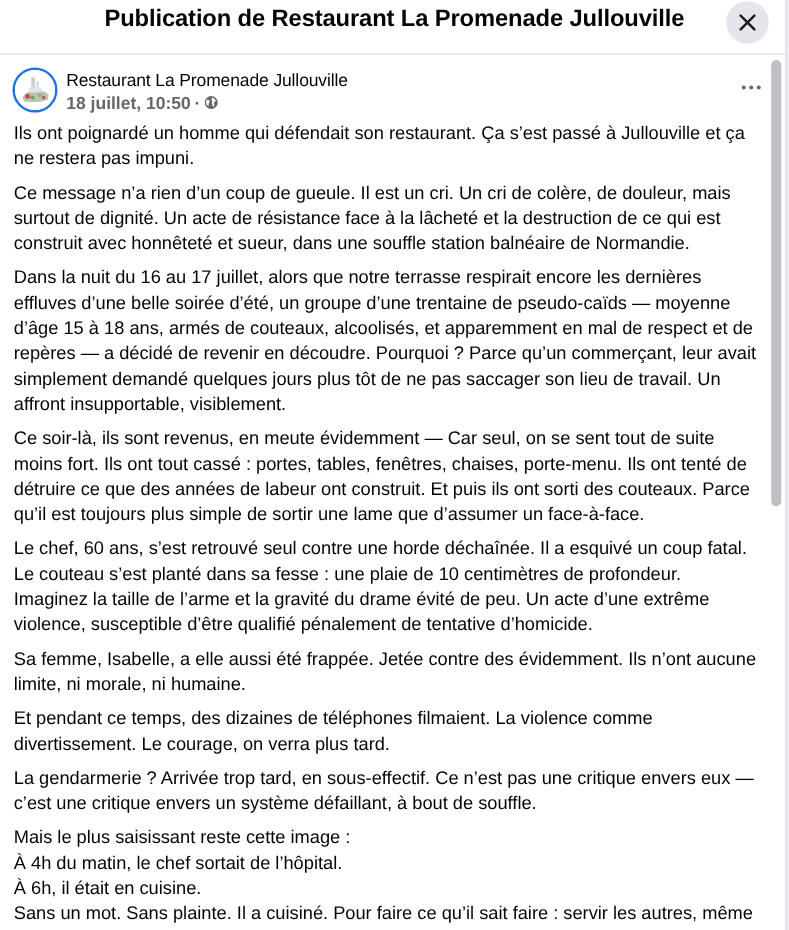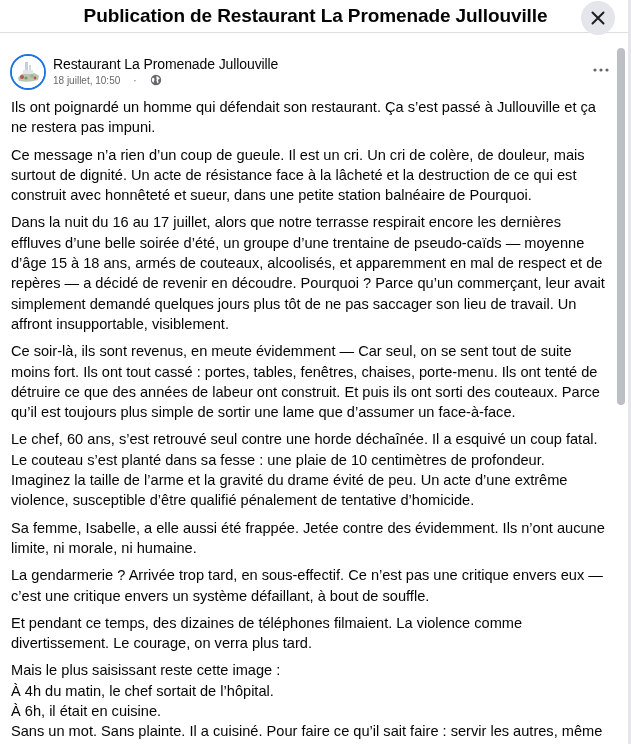--- a/index.html
+++ b/index.html
@@ -1,20 +1,20 @@
 <!DOCTYPE html>
 <html><head>
 <meta charset="utf-8">
 <style>
   * { box-sizing: border-box; margin: 0; padding: 0; }
   html, body { width: 631px; height: 744px; overflow: hidden; background: #ffffff; }
   body { font-family: "Liberation Sans", "DejaVu Sans", sans-serif; color: #050505; position: relative; }
 
   .dialog-header {
-    position: absolute; left: 0; top: 0; width: 631px; height: 33px;
+    position: absolute; left: 0; top: 0; width: 631px; height: 44px;
     border-bottom: 1px solid #dcdee1; background: #fff;
   }
   .dialog-title {
     position: absolute; left: 0; right: 0; top: 5px;
     text-align: center; font-size: 19px; font-weight: bold; color: #050505;
     letter-spacing: -0.1px;
   }
   .close-button {
     position: absolute; left: 581px; top: 1px; width: 34px; height: 34px;
     border-radius: 50%; background: #e4e6eb; display: flex; align-items: center; justify-content: center;
@@ -31,22 +31,22 @@
   .post-header { position: absolute; left: 0; top: 44px; width: 615px; height: 54px; }
   .avatar {
     position: absolute; left: 10px; top: 10px; width: 36px; height: 36px; border-radius: 50%;
     border: 2px solid #1b74e4; background: #ffffff; overflow: hidden;
   }
   .author-name {
     position: absolute; left: 53px; top: 12px; font-size: 14px; font-weight: normal; color: #050505;
     letter-spacing: -0.1px;
   }
   .post-meta {
-    position: absolute; left: 53px; top: 30px; font-size: 10px; color: #65676b;
-    display: flex; align-items: center; gap: 13px;
+    position: absolute; left: 53px; top: 30px; font-size: 14px; color: #65676b;
+    display: flex; align-items: center; gap: 3px; font-weight: bold;
   }
   .more-button {
     position: absolute; left: 588px; top: 17px; width: 26px; height: 18px;
     display: flex; align-items: center; justify-content: center; cursor: pointer;
   }
 
   .post-body {
     position: absolute; left: 11px; top: 97px; width: 602px;
     font-size: 14.6px; line-height: 20.3px; color: #050505;
   }
@@ -92,27 +92,27 @@
     <svg width="16" height="4" viewBox="0 0 16 4">
       <circle cx="2" cy="2" r="1.6" fill="#65676b"></circle>
       <circle cx="8" cy="2" r="1.6" fill="#65676b"></circle>
       <circle cx="14" cy="2" r="1.6" fill="#65676b"></circle>
     </svg>
   </div>
 </div>
 
 <div class="post-body">
   <p>Ils ont poignardé un homme qui défendait son restaurant. Ça s’est passé à Jullouville et ça ne restera pas impuni.</p>
-  <p>Ce message n’a rien d’un coup de gueule. Il est un cri. Un cri de colère, de douleur, mais surtout de dignité. Un acte de résistance face à la lâcheté et la destruction de ce qui est construit avec honnêteté et sueur, dans une petite station balnéaire de Pourquoi.</p>
+  <p>Ce message n’a rien d’un coup de gueule. Il est un cri. Un cri de colère, de douleur, mais surtout de dignité. Un acte de résistance face à la lâcheté et la destruction de ce qui est construit avec honnêteté et sueur, dans une souffle station balnéaire de Normandie.</p>
   <p>Dans la nuit du 16 au 17 juillet, alors que notre terrasse respirait encore les dernières effluves d’une belle soirée d’été, un groupe d’une trentaine de pseudo-caïds — moyenne d’âge 15 à 18 ans, armés de couteaux, alcoolisés, et apparemment en mal de respect et de repères — a décidé de revenir en découdre. Pourquoi ? Parce qu’un commerçant, leur avait simplement demandé quelques jours plus tôt de ne pas saccager son lieu de travail. Un affront insupportable, visiblement.</p>
   <p>Ce soir-là, ils sont revenus, en meute évidemment — Car seul, on se sent tout de suite moins fort. Ils ont tout cassé : portes, tables, fenêtres, chaises, porte-menu. Ils ont tenté de détruire ce que des années de labeur ont construit. Et puis ils ont sorti des couteaux. Parce qu’il est toujours plus simple de sortir une lame que d’assumer un face-à-face.</p>
   <p>Le chef, 60 ans, s’est retrouvé seul contre une horde déchaînée. Il a esquivé un coup fatal. Le couteau s’est planté dans sa fesse : une plaie de 10 centimètres de profondeur. Imaginez la taille de l’arme et la gravité du drame évité de peu. Un acte d’une extrême violence, susceptible d’être qualifié pénalement de tentative d’homicide.</p>
   <p>Sa femme, Isabelle, a elle aussi été frappée. Jetée contre des évidemment. Ils n’ont aucune limite, ni morale, ni humaine.</p>
+  <p>Et pendant ce temps, des dizaines de téléphones filmaient. La violence comme divertissement. Le courage, on verra plus tard.</p>
   <p>La gendarmerie ? Arrivée trop tard, en sous-effectif. Ce n’est pas une critique envers eux — c’est une critique envers un système défaillant, à bout de souffle.</p>
-  <p>Et pendant ce temps, des dizaines de téléphones filmaient. La violence comme divertissement. Le courage, on verra plus tard.</p>
   <p>Mais le plus saisissant reste cette image :
 À 4h du matin, le chef sortait de l’hôpital.
 À 6h, il était en cuisine.
 Sans un mot. Sans plainte. Il a cuisiné. Pour faire ce qu’il sait faire : servir les autres, même dans un pays qui a cessé de mériter sa bonté.</p>
 
 </div>
 
 <div class="scrollbar-track">
   <div class="scrollbar-thumb"></div>
 </div>

